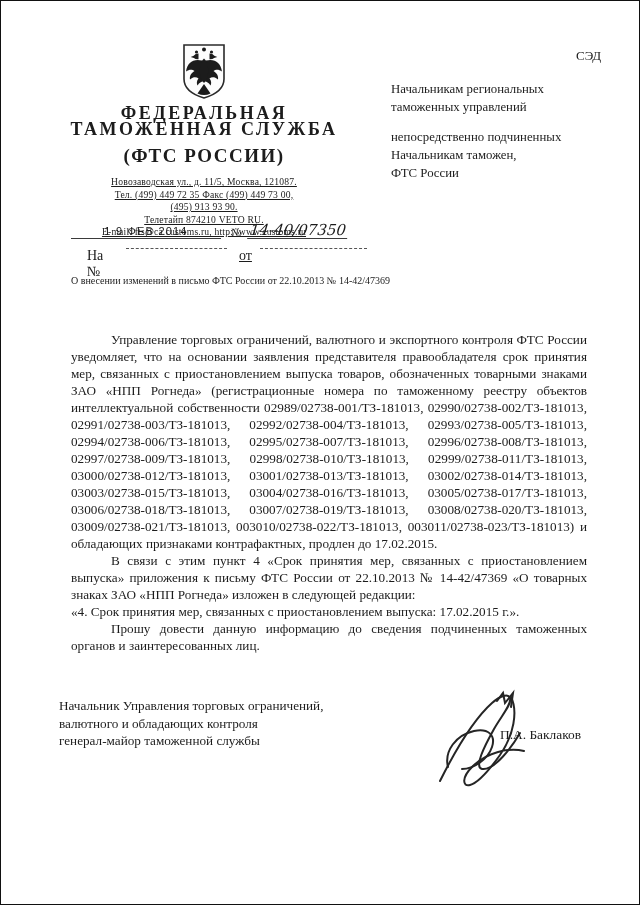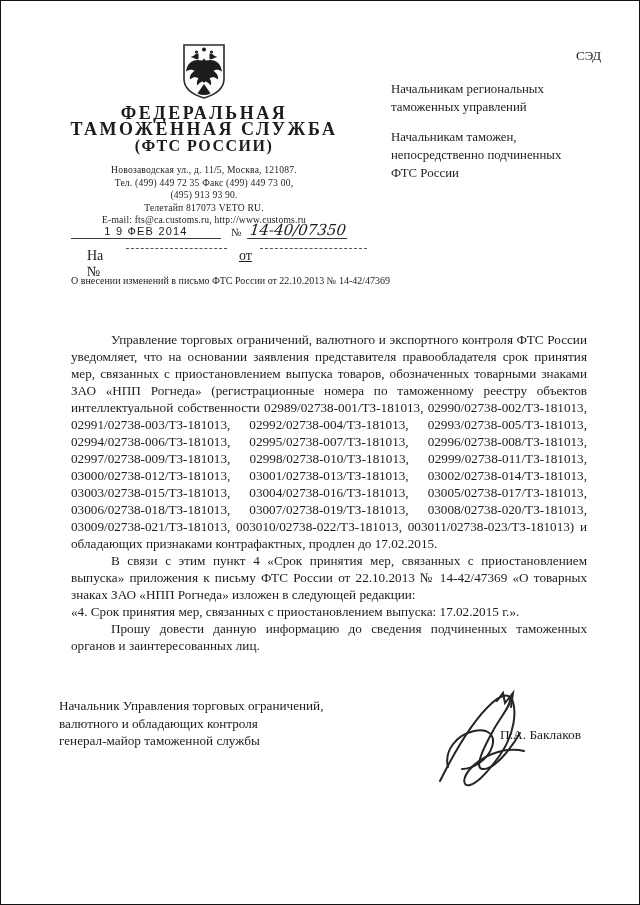--- a/index.html
+++ b/index.html
@@ -24,29 +24,30 @@
   }
   .emblem-wrap { height: 62px; }
   .org-line1, .org-line2 {
     font-weight: bold;
     font-size: 18px;
     letter-spacing: 2.5px;
     line-height: 16px;
   }
   .org-line3 {
     font-weight: bold;
-    font-size: 16px;
+    font-size: 19px;
     letter-spacing: 1.5px;
-    margin-top: 0;
+    margin-top: 8px;
   }
   .addr {
     margin-top: 9px;
     font-size: 9.6px;
     line-height: 12.6px;
     letter-spacing: 0.2px;
+    text-decoration: underline;
   }
 
   
   .ref-row1 {
     position: absolute;
     left: 70px; top: 221px;
     width: 280px;
     display: flex;
     align-items: flex-end;
   }
@@ -167,21 +168,21 @@
         </g>
       </svg>
     </div>
     <div class="org-line1">ФЕДЕРАЛЬНАЯ</div>
     <div class="org-line2">ТАМОЖЕННАЯ СЛУЖБА</div>
     <div class="org-line3">(ФТС РОССИИ)</div>
     <div class="addr">
       <div>Новозаводская ул., д. 11/5, Москва, 121087.</div>
       <div>Тел. (499) 449 72 35  Факс (499) 449 73 00,</div>
       <div>(495) 913 93 90.</div>
-      <div>Телетайп 817073 VETO RU.</div>
+      <div>Телетайп 874210 VETO RU.</div>
       <div>E-mail: fts@ca.customs.ru, http://www.customs.ru</div>
     </div>
   </div>
 
   <div class="ref-row1">
     <div class="stamp-cell">1 9 ФЕВ 2014</div>
     <div class="num-sign">№</div>
     <div class="num-cell">14-40/07350</div>
   </div>
   <div class="ref-row2">
@@ -191,22 +192,22 @@
     <div class="blank-line-2"></div>
   </div>
 
   <div class="subject">О внесении изменений в письмо ФТС России от 22.10.2013 № 14-42/47369</div>
 
   <div class="sed">СЭД</div>
   <div class="recipients">
     <div>Начальникам региональных</div>
     <div>таможенных управлений</div>
     <div class="gap"></div>
+    <div>непосредственно подчиненных</div>
     <div>Начальникам таможен,</div>
-    <div>непосредственно подчиненных</div>
     <div>ФТС России</div>
   </div>
 
   <div class="body-text">
     <p>Управление торговых ограничений, валютного и экспортного контроля ФТС России уведомляет, что на основании заявления представителя правообладателя срок принятия мер, связанных с приостановлением выпуска товаров, обозначенных товарными знаками ЗАО «НПП Рогнеда» (регистрационные номера по таможенному реестру объектов интеллектуальной собственности 02989/02738-001/ТЗ-181013, 02990/02738-002/ТЗ-181013, 02991/02738-003/ТЗ-181013, 02992/02738-004/ТЗ-181013, 02993/02738-005/ТЗ-181013, 02994/02738-006/ТЗ-181013, 02995/02738-007/ТЗ-181013, 02996/02738-008/ТЗ-181013, 02997/02738-009/ТЗ-181013, 02998/02738-010/ТЗ-181013, 02999/02738-011/ТЗ-181013, 03000/02738-012/ТЗ-181013, 03001/02738-013/ТЗ-181013, 03002/02738-014/ТЗ-181013, 03003/02738-015/ТЗ-181013, 03004/02738-016/ТЗ-181013, 03005/02738-017/ТЗ-181013, 03006/02738-018/ТЗ-181013, 03007/02738-019/ТЗ-181013, 03008/02738-020/ТЗ-181013, 03009/02738-021/ТЗ-181013, 003010/02738-022/ТЗ-181013, 003011/02738-023/ТЗ-181013) и обладающих признаками контрафактных, продлен до 17.02.2015.</p>
     <p>В связи с этим пункт 4 «Срок принятия мер, связанных с приостановлением выпуска» приложения к письму ФТС России от 22.10.2013 № 14-42/47369 «О товарных знаках ЗАО «НПП Рогнеда» изложен в следующей редакции:</p>
     <p class="no-indent">«4. Срок принятия мер, связанных с приостановлением выпуска: 17.02.2015 г.».</p>
     <p>Прошу довести данную информацию до сведения подчиненных таможенных органов и заинтересованных лиц.</p>
   </div>
 

